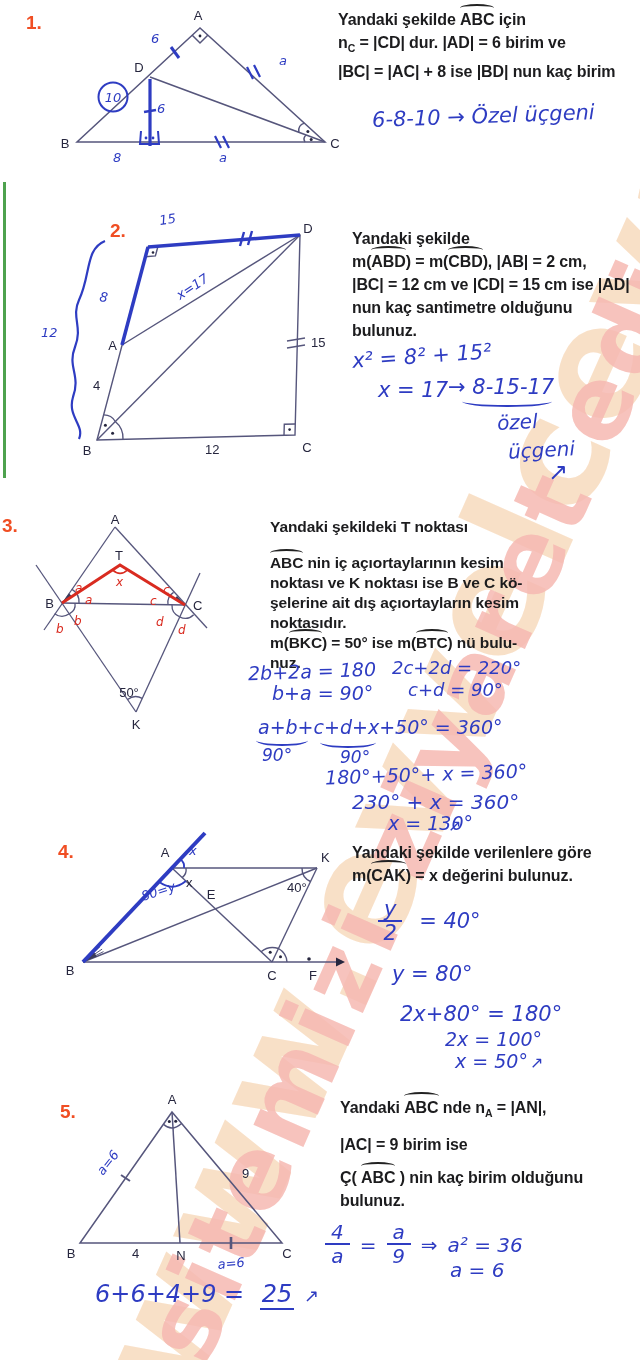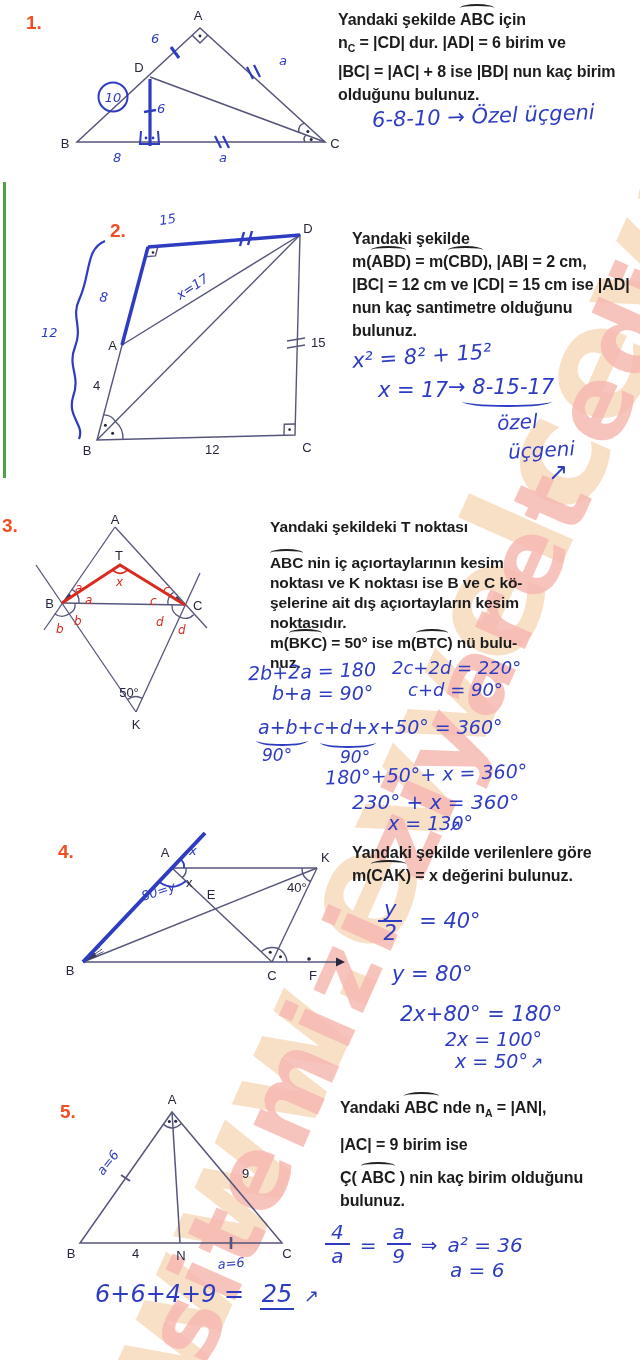--- a/index.html
+++ b/index.html
@@ -82,21 +82,20 @@
       <text x="143" y="15" text-anchor="middle">A</text>
       <text x="10" y="143" text-anchor="middle">B</text>
       <text x="280" y="143" text-anchor="middle">C</text>
       <text x="84" y="67" text-anchor="middle">D</text>
     </svg>
 
     <div class="abs z stmt" style="left:338px;top:8px;width:300px;">
       <div><span>Yandaki şekilde </span><span class="hat">ABC</span><span> için</span></div>
       <div><span>n</span><sub>C</sub><span> = |CD| dur. |AD| = 6 birim ve</span></div>
       <div>|BC| = |AC| + 8 ise |BD| nun kaç birim</div>
-      <div>olduğunu bulunuz.</div>
     </div>
     <div class="abs z hw" style="left:372px;top:104px;font-size:21px;transform:rotate(-2deg);">6-8-10 → Özel üçgeni</div>
   </div>
 
   <div>
     <div class="abs z pnum" style="left:110px;top:220px;">2.</div>
 
     <svg class="abs z" style="left:25px;top:205px;" width="325" height="275" viewBox="0 0 325 275">
       <g stroke="#56567c" stroke-width="1.4" fill="none">
         <path d="M72,235 L123,42 L275,30 L270,230 Z"></path>

